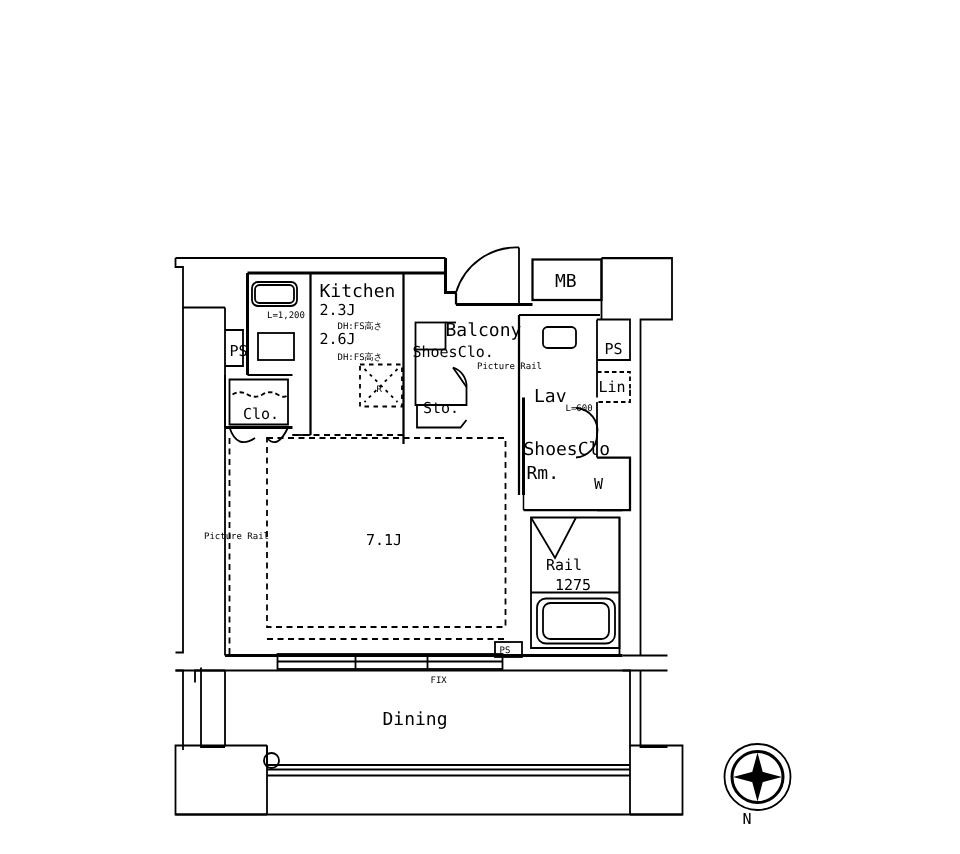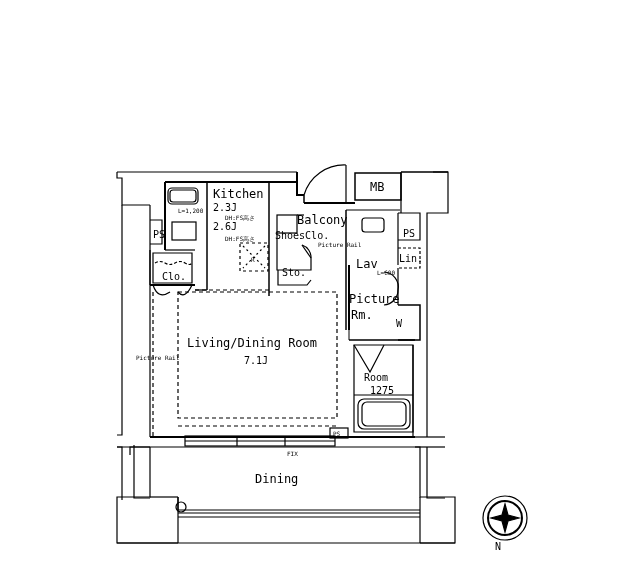--- a/index.html
+++ b/index.html
@@ -142,28 +142,27 @@
   <div class="lbl small" style="left:275px;top:231px">ShoesClo.</div>
   <div class="lbl tiny" style="left:318px;top:242px">Picture Rail</div>
   <div class="lbl small" style="left:282px;top:268px">Sto.</div>
 
   <div class="lbl room" style="left:370px;top:181px">MB</div>
   <div class="lbl small" style="left:403px;top:229px">PS</div>
   <div class="lbl small" style="left:399px;top:254px">Lin.</div>
 
   <div class="lbl room" style="left:356px;top:258px">Lav</div>
   <div class="lbl tiny" style="left:377px;top:270px">L=600</div>
-  <div class="lbl room" style="left:349px;top:293px">Picture</div>
+  <div class="lbl room" style="left:349px;top:293px">ShoesClo</div>
   <div class="lbl room" style="left:351px;top:309px">Rm.</div>
   <div class="lbl small" style="left:396px;top:319px">W</div>
 
-  <div class="lbl small" style="left:364px;top:373px">Room</div>
+  <div class="lbl small" style="left:364px;top:373px">Rail</div>
   <div class="lbl small" style="left:370px;top:386px">1275</div>
 
-  <div class="lbl room" style="left:187px;top:337px">Living/Dining Room</div>
   <div class="lbl small" style="left:244px;top:356px">7.1J</div>
   <div class="lbl tiny" style="left:136px;top:355px">Picture Rail</div>
   <div class="lbl tiny" style="left:333px;top:431px">PS</div>
   <div class="lbl tiny" style="left:287px;top:451px">FIX</div>
 
   <div class="lbl room" style="left:255px;top:473px">Dining</div>
   <div class="lbl small" style="left:495px;top:542px">N</div>
 </div>
 
 </body></html>

